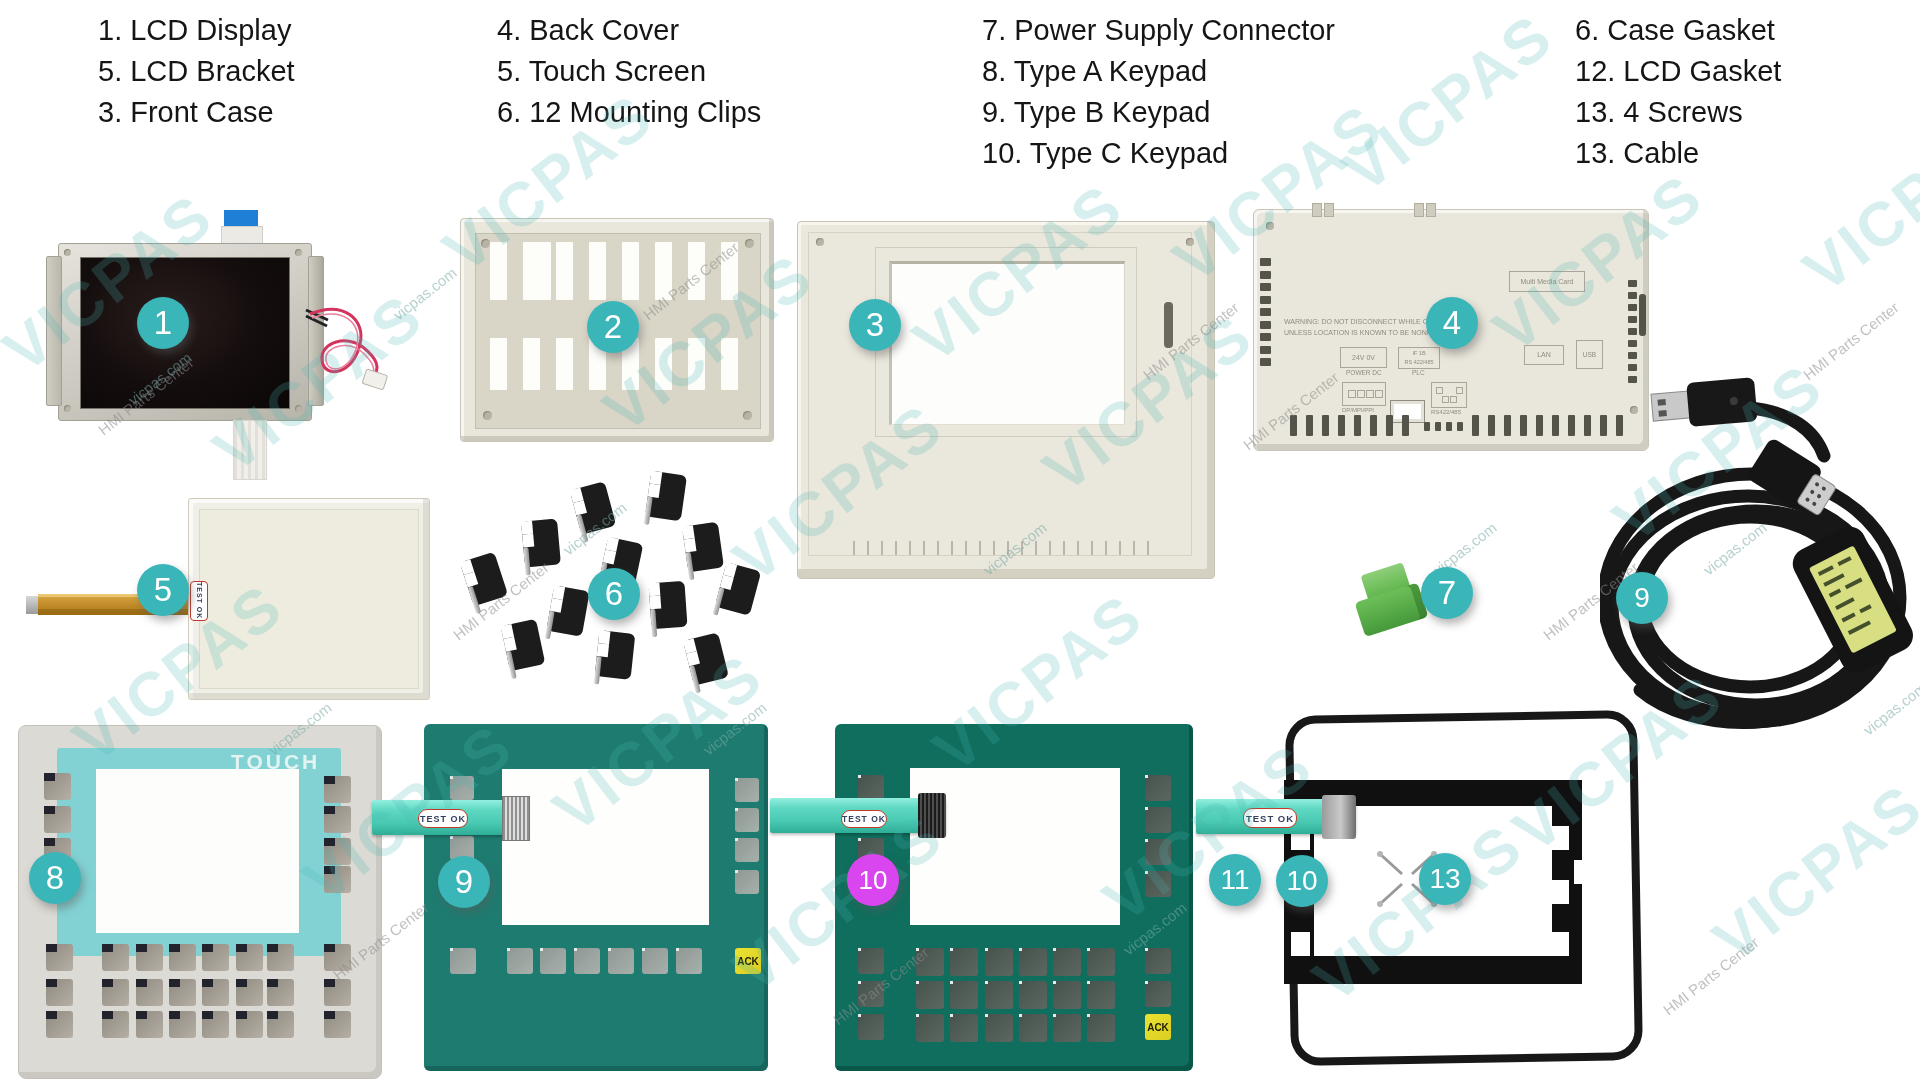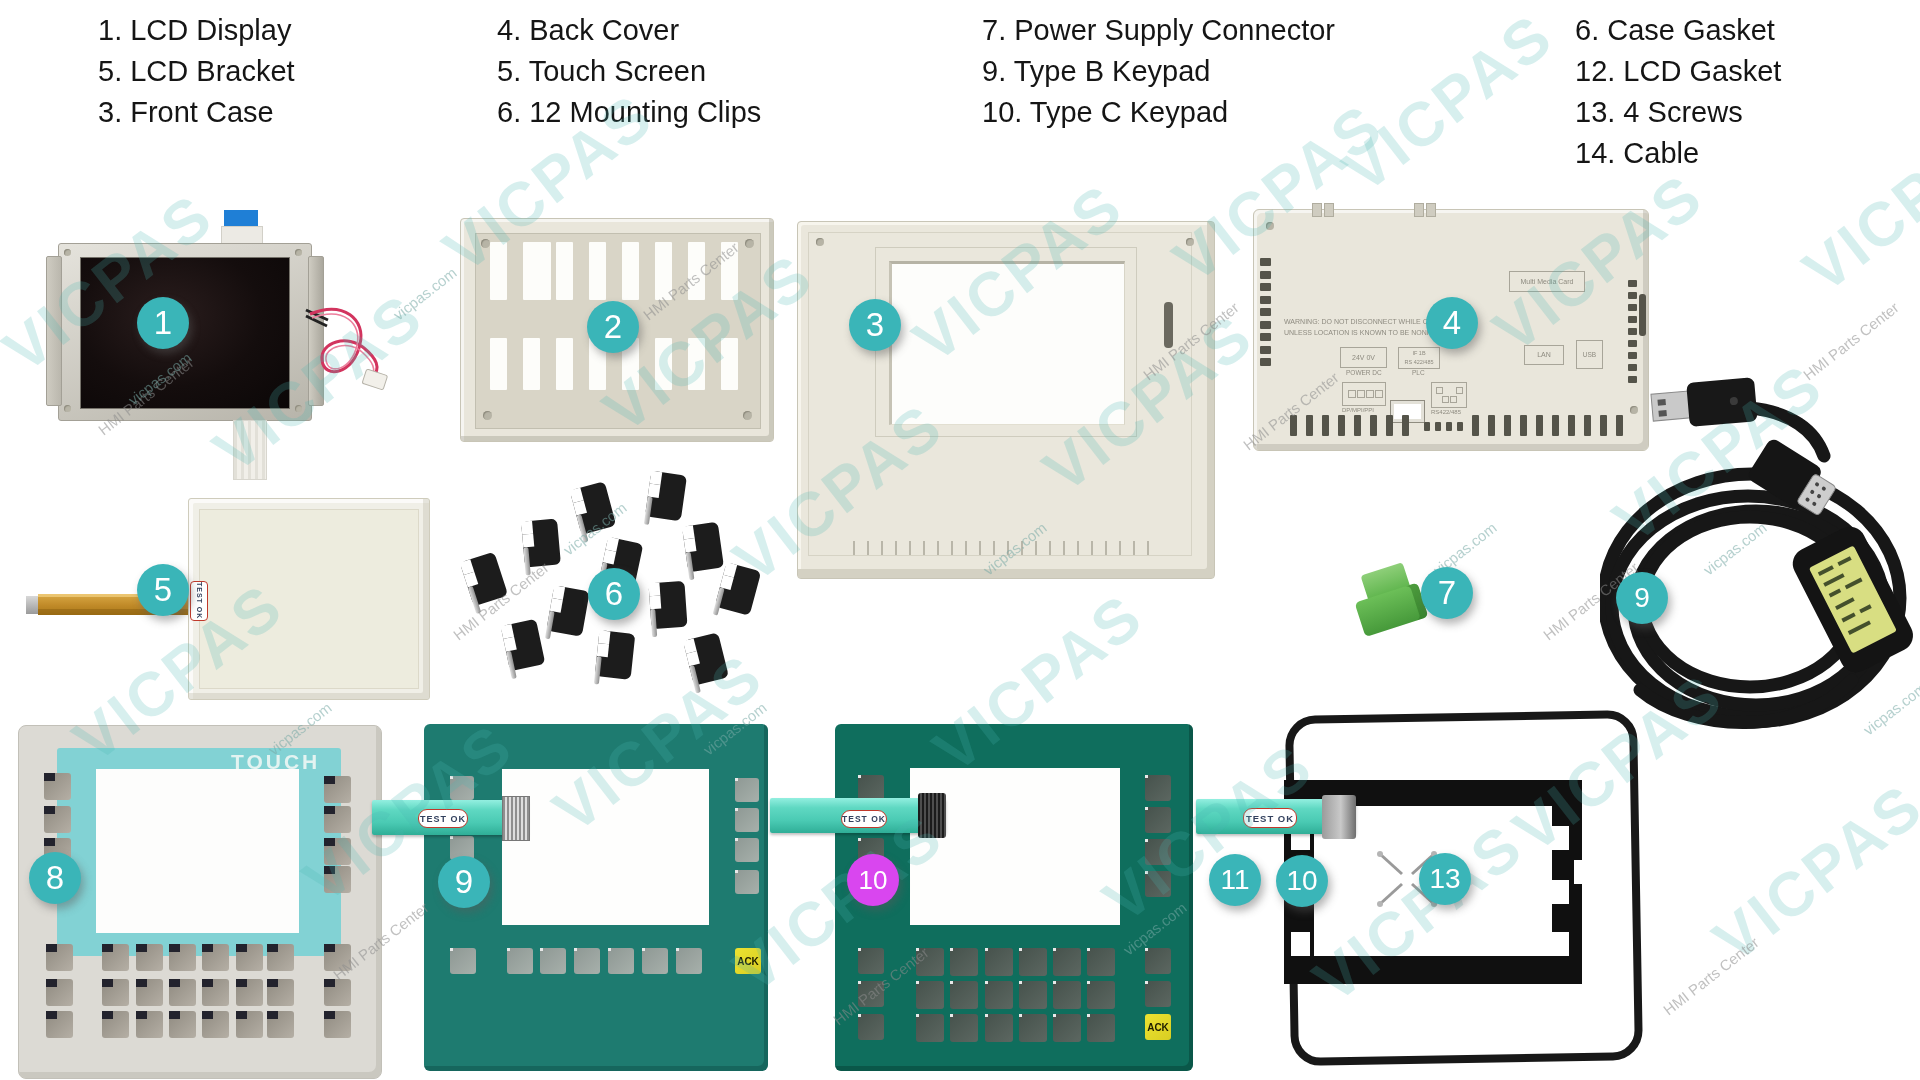--- a/index.html
+++ b/index.html
@@ -51,28 +51,29 @@
     <div class="legend-item">5. LCD Bracket</div>
     <div class="legend-item">3. Front Case</div>
   </div>
   <div class="legend-col" style="left:497px">
     <div class="legend-item">4. Back Cover</div>
     <div class="legend-item">5. Touch Screen</div>
     <div class="legend-item">6. 12 Mounting Clips</div>
   </div>
   <div class="legend-col" style="left:982px">
     <div class="legend-item">7. Power Supply Connector</div>
+    <div class="legend-item">8. Type A Keypad</div>
     <div class="legend-item">9. Type B Keypad</div>
     <div class="legend-item">10. Type C Keypad</div>
   </div>
   <div class="legend-col" style="left:1575px">
     <div class="legend-item">6. Case Gasket</div>
     <div class="legend-item">12. LCD Gasket</div>
     <div class="legend-item">13. 4 Screws</div>
-    <div class="legend-item">14. Cable</div>
+    <div class="legend-item">13. Cable</div>
   </div>
 
   <div class="abs" style="left:0;top:0">
     <div class="abs" style="left:224px;top:210px;width:34px;height:17px;background:#1f7fd6;"></div>
     <div class="abs" style="left:221px;top:226px;width:40px;height:22px;background:#eceae4;border:1px solid #d2d0c8;"></div>
     <div class="abs" style="left:58px;top:243px;width:252px;height:176px;border-radius:3px;background:linear-gradient(160deg,#e5e3dc,#b7b4aa);border:1px solid #a3a096;"></div>
     <div class="abs" style="left:46px;top:256px;width:14px;height:148px;background:linear-gradient(90deg,#cfccc2,#bab7ad);border:1px solid #a3a096;border-radius:2px;"></div>
     <div class="abs" style="left:308px;top:256px;width:14px;height:148px;background:linear-gradient(90deg,#cfccc2,#aaa79d);border:1px solid #a3a096;border-radius:2px;"></div>
     <div class="pip" style="left:64px;top:249px;width:7px;height:7px;"></div>
     <div class="pip" style="left:295px;top:249px;width:7px;height:7px;"></div>

